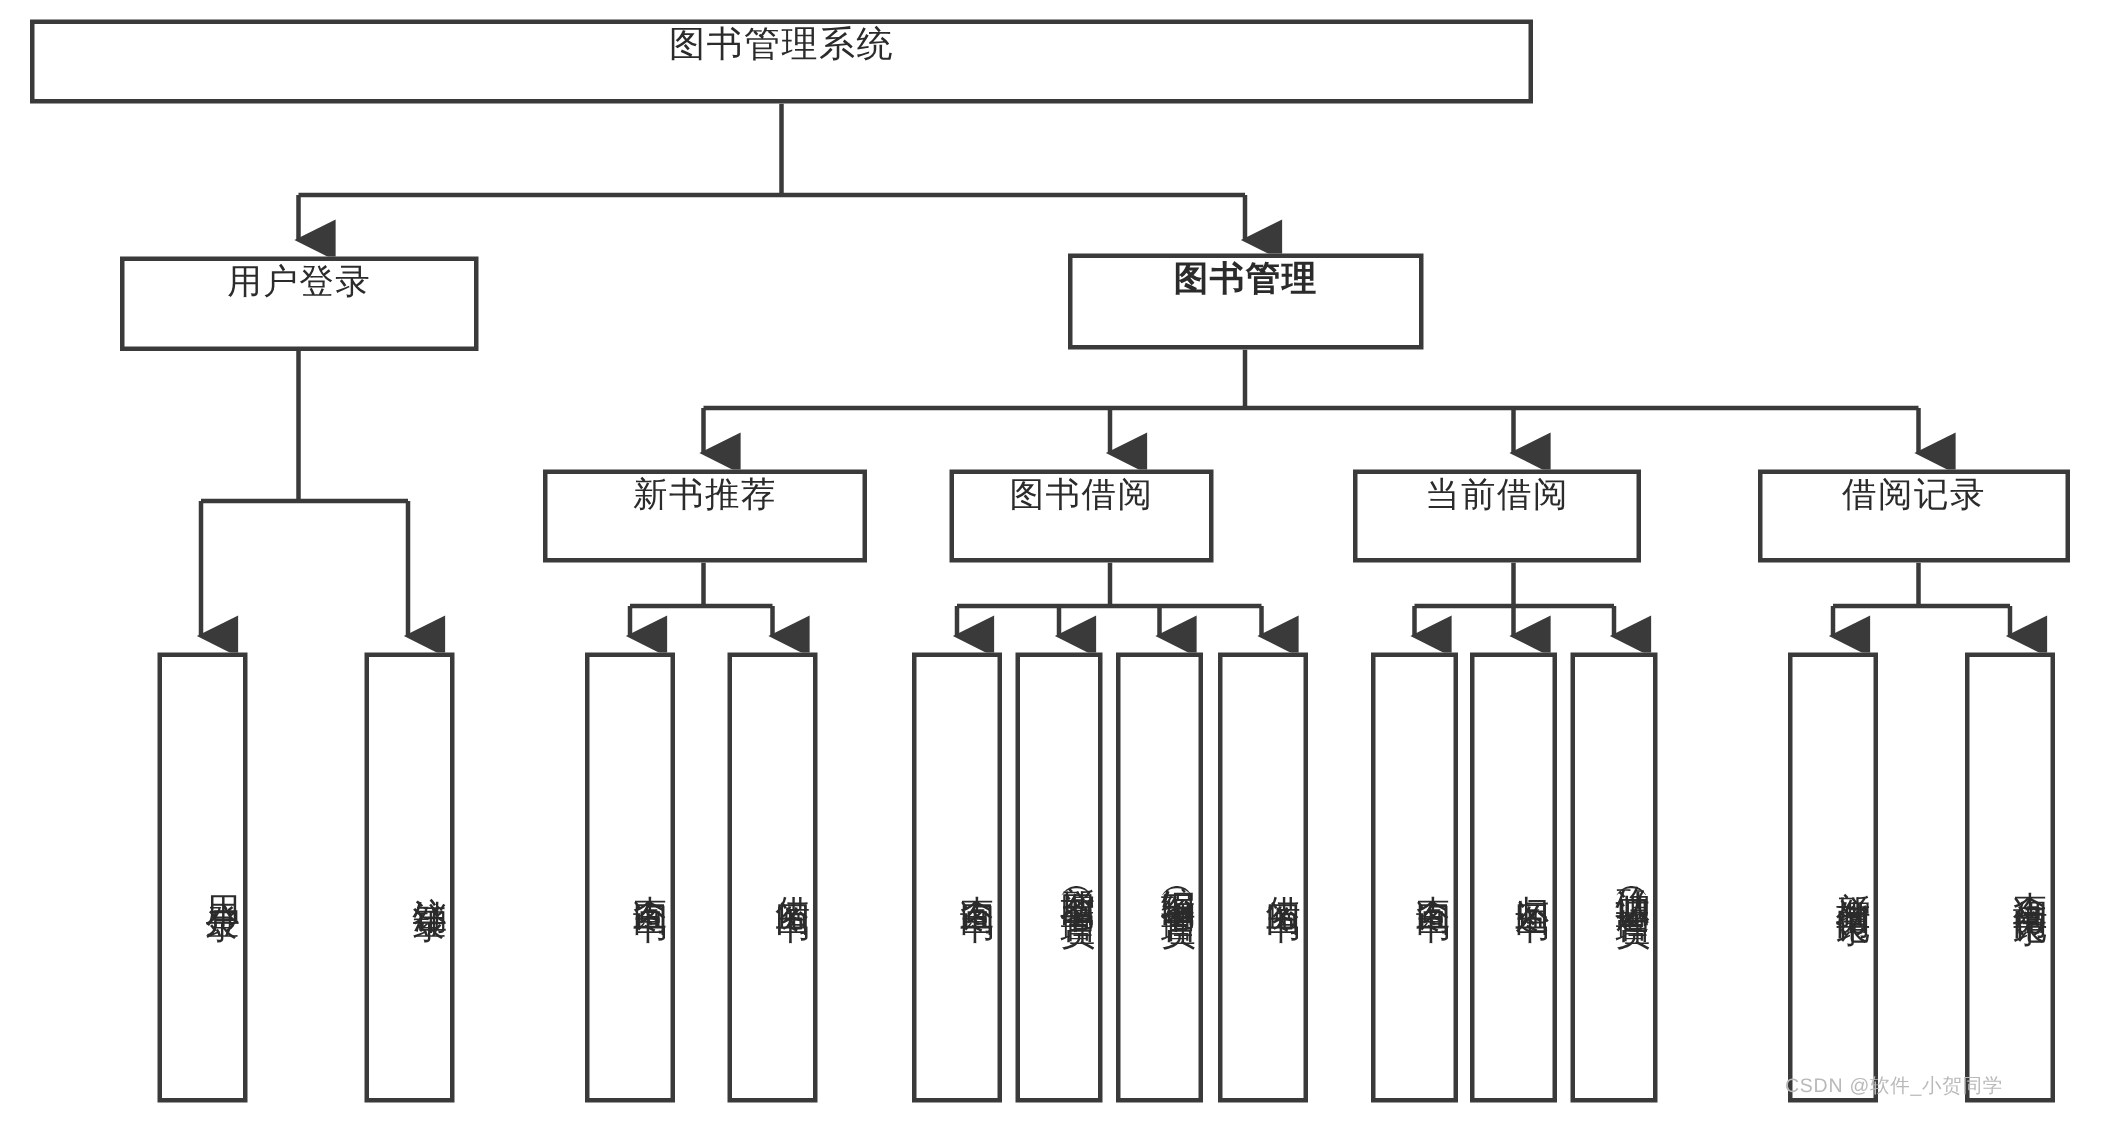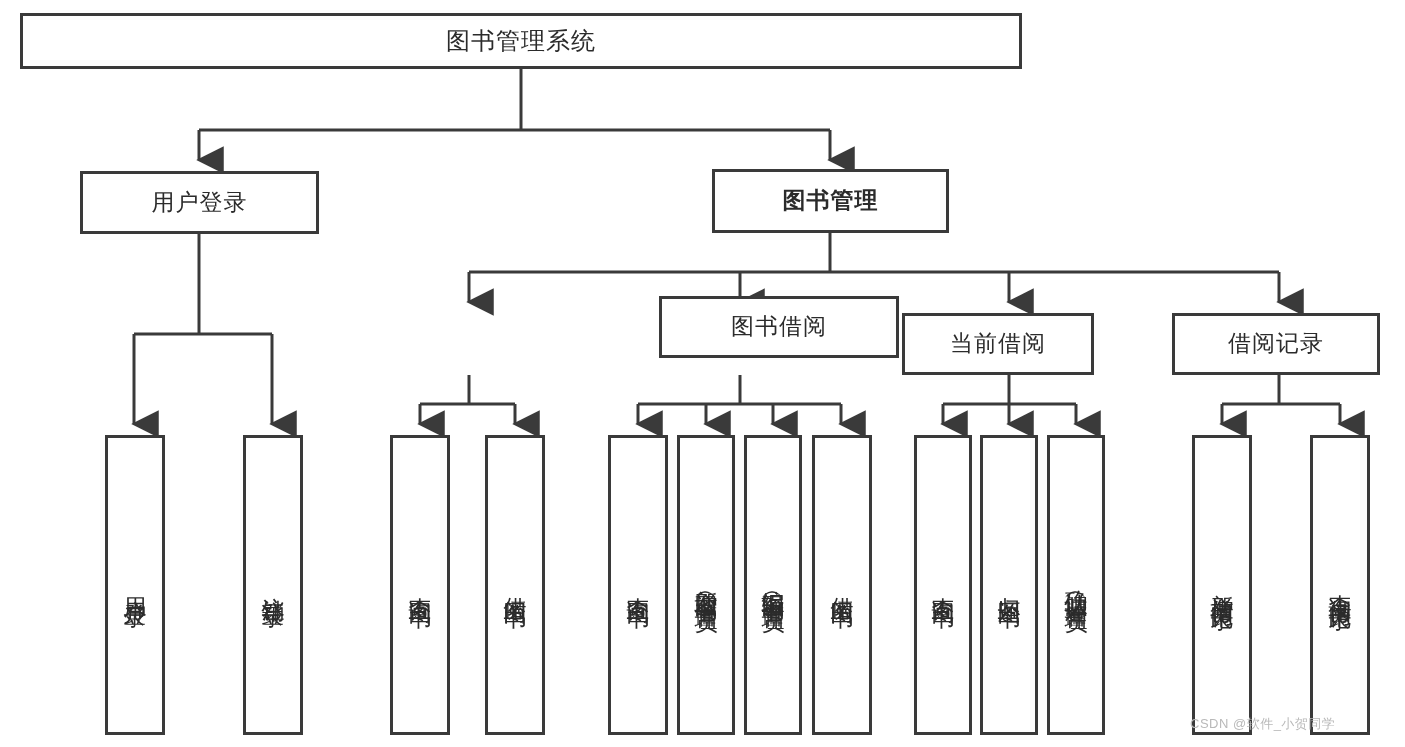--- a/index.html
+++ b/index.html
@@ -24,21 +24,20 @@
     width: 1405px;
     height: 747px;
     pointer-events: none;
   }
   .node {
     position: absolute;
     box-sizing: border-box;
     border: 3px solid #3a3a3a;
     background: #ffffff;
     display: flex;
-    align-items: center;
     justify-content: center;
     color: #2b2b2b;
   }
   .node.horiz {
     font-size: 23px;
     letter-spacing: 1px;
     line-height: 1.2;
   }
   .node.root {
     font-size: 24px;
@@ -124,21 +123,24 @@
     <span>图书管理系统</span>
   </div>
 
   <div class="node horiz" style="left:80px; top:171px; width:239px; height:63px;">
     <span>用户登录</span>
   </div>
   <div class="node horiz" style="left:712px; top:169px; width:237px; height:64px;font-weight:bold;">
     <span>图书管理</span>
   </div>
 
-  <div class="node horiz" style="left:633px; top:296px; width:240px; height:62px;margin-left:26px;">
+  <div class="node horiz" style="left:362px; top:313px; width:216px; height:62px;">
+    <span>新书推荐</span>
+  </div>
+  <div class="node horiz" style="left:633px; top:313px; width:176px; height:62px;">
     <span>图书借阅</span>
   </div>
   <div class="node horiz" style="left:902px; top:313px; width:192px; height:62px;">
     <span>当前借阅</span>
   </div>
   <div class="node horiz" style="left:1172px; top:313px; width:208px; height:62px;">
     <span>借阅记录</span>
   </div>
 
   <div class="node vert" style="left:105px; top:435px; width:60px; height:300px;">

